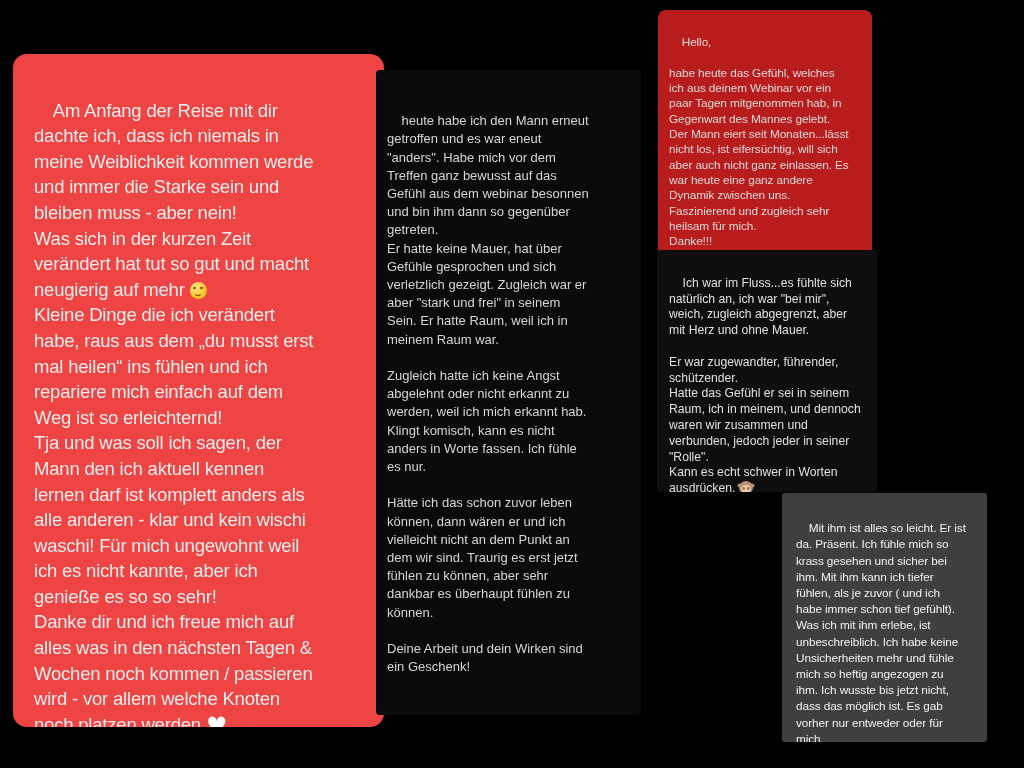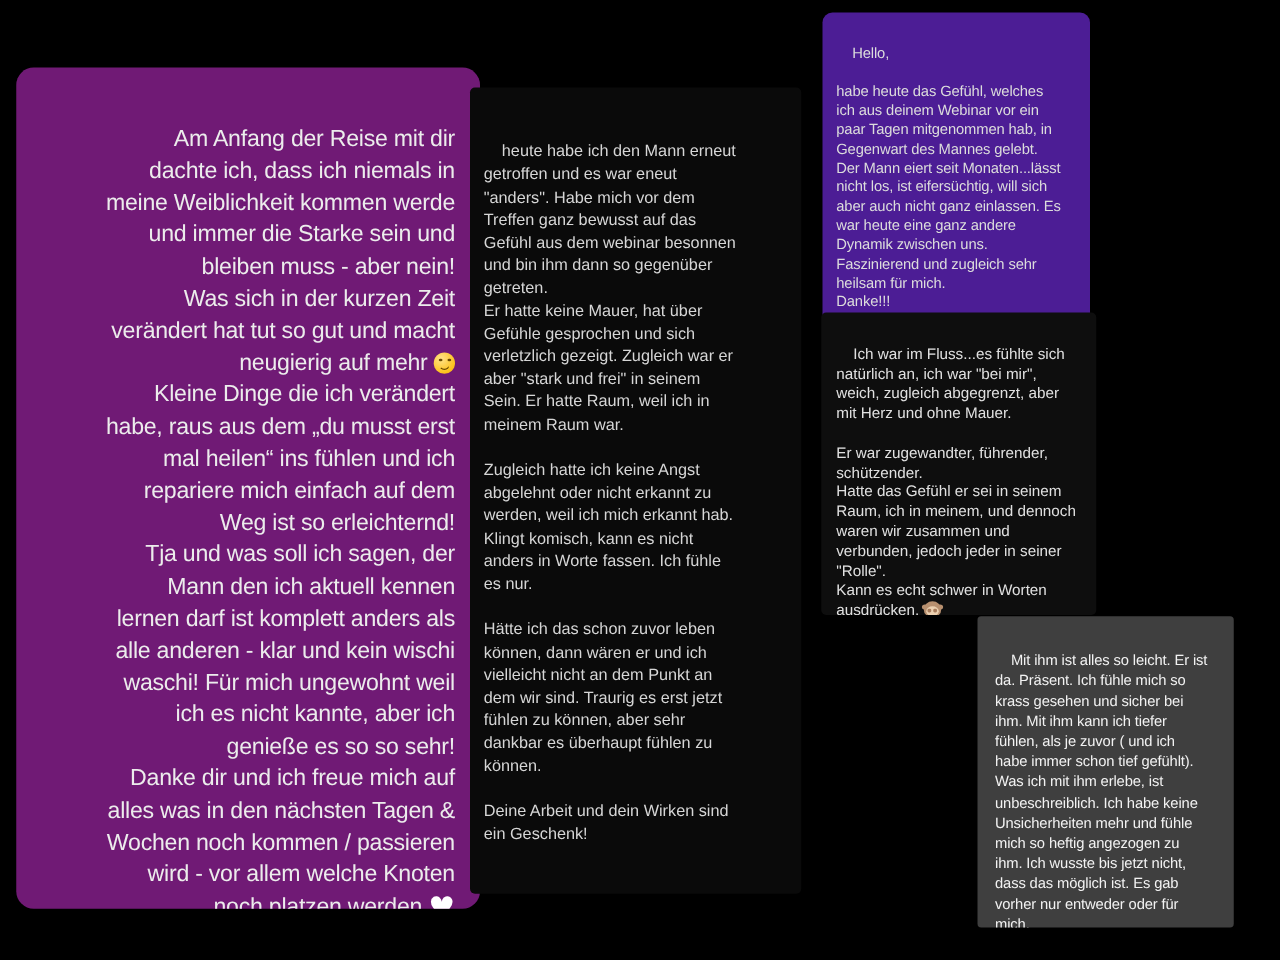--- a/index.html
+++ b/index.html
@@ -22,47 +22,46 @@
     box-sizing: border-box;
     overflow: hidden;
     white-space: pre;
   }
   .card span.txt { white-space: pre; }
 
   
   .card1 {
     left: 13px; top: 54px;
     width: 371px; height: 673px;
-    background: #701a75;
+    background: #ef4444;
     border-radius: 14px;
     padding: 18px 20px 0 21px;
     color: #ececec;
     font-size: 18.5px;
     line-height: 25.6px;
     letter-spacing: -0.2px;
-    text-align: right;
   }
 
   
   .card2 {
     left: 376px; top: 70px;
     width: 265px; height: 645px;
     background: #0a0a0a;
     border-radius: 4px;
     padding: 24px 11px 0 11px;
     color: #d6d6d6;
     font-size: 13px;
     line-height: 18.2px;
   }
 
   
   .card3 {
     left: 658px; top: 10px;
     width: 214px; height: 292px;
-    background: #4c1d95;
+    background: #b91c1c;
     border-radius: 8px;
     padding: 10px 11px 0 11px;
     color: #dcdcdc;
     font-size: 11.8px;
     line-height: 15.3px;
     letter-spacing: -0.1px;
   }
 
   
   .card4 {

